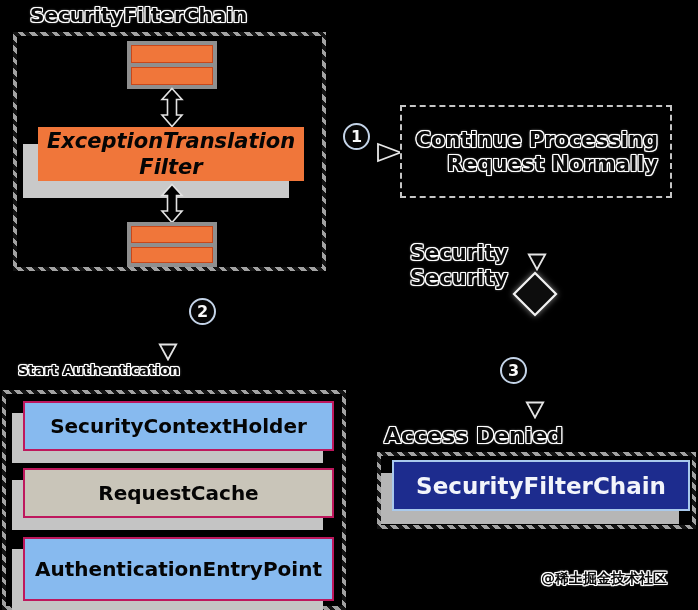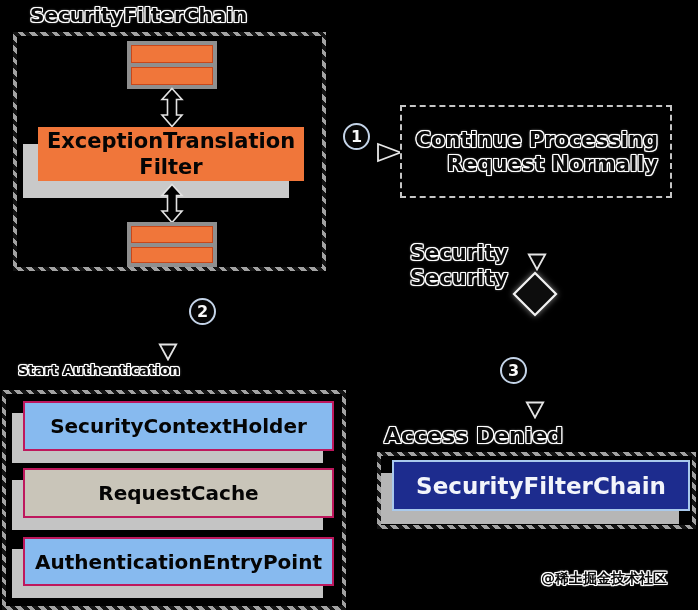--- a/index.html
+++ b/index.html
@@ -22,21 +22,21 @@
   }
   
   .dash-light{border:2px dashed #C6C6C6;background:#000;}
   .filter-panel{
     background:#8F8F8F;display:flex;flex-direction:column;padding:4px;gap:4px;
   }
   .filter-bar{flex:1;background:#F0763A;border:1px solid #C9481A;}
   .etf-box{
     background:#F0763A;box-shadow:-15px 17px 0 #C9C9C9;
     display:flex;flex-direction:column;align-items:center;justify-content:center;
-    font-weight:bold;font-size:21px;line-height:26px;color:#050505;text-align:center;
+    font-weight:bold;font-size:21px;line-height:26px;color:#050505;text-align:center;font-style:italic;
   }
   .badge{
     width:27px;height:27px;border-radius:50%;border:2px solid #C4D4E8;background:#060606;
     color:#FAFAFA;font-weight:bold;font-size:16px;line-height:23px;text-align:center;
   }
   .auth-bar{
     width:311px;height:50px;border:2px solid #be185d;box-shadow:-11px 12px 0 #C4C4C4;
     display:flex;align-items:center;justify-content:center;
     font-weight:bold;font-size:20px;color:#050505;
   }
@@ -128,21 +128,21 @@
   <div class="abs halo" style="left:18px;top:362px;font-size:14px;">Start Authentication</div>
 
   <div class="abs dash-gray" style="left:2px;top:390px;width:344px;height:220px;"></div>
 
   <div class="abs auth-bar blue-bar" style="left:23px;top:401px;">
     <span>SecurityContextHolder</span>
   </div>
   <div class="abs auth-bar beige-bar" style="left:23px;top:468px;">
     <span>RequestCache</span>
   </div>
-  <div class="abs auth-bar blue-bar" style="left:23px;top:537px;height:49px;">
+  <div class="abs auth-bar blue-bar" style="left:23px;top:537px;height:64px;">
     <span>AuthenticationEntryPoint</span>
   </div>
 
   <div class="abs badge" style="left:500px;top:357px;">3</div>
   <div class="abs" style="left:525px;top:401px;">
     <svg width="20" height="18" viewBox="0 0 20 18">
       <path d="M1.8 1.5 L18.2 1.5 L10 16.5 Z" fill="#050505" stroke="#E4E4E4" stroke-width="1.8"></path>
     </svg>
   </div>
 

